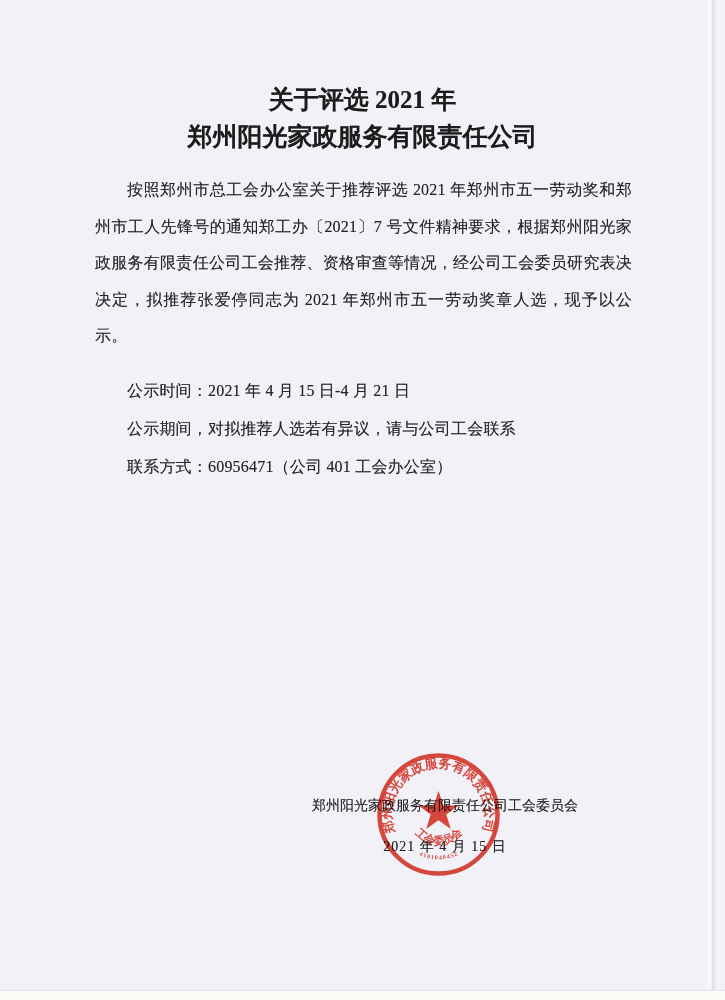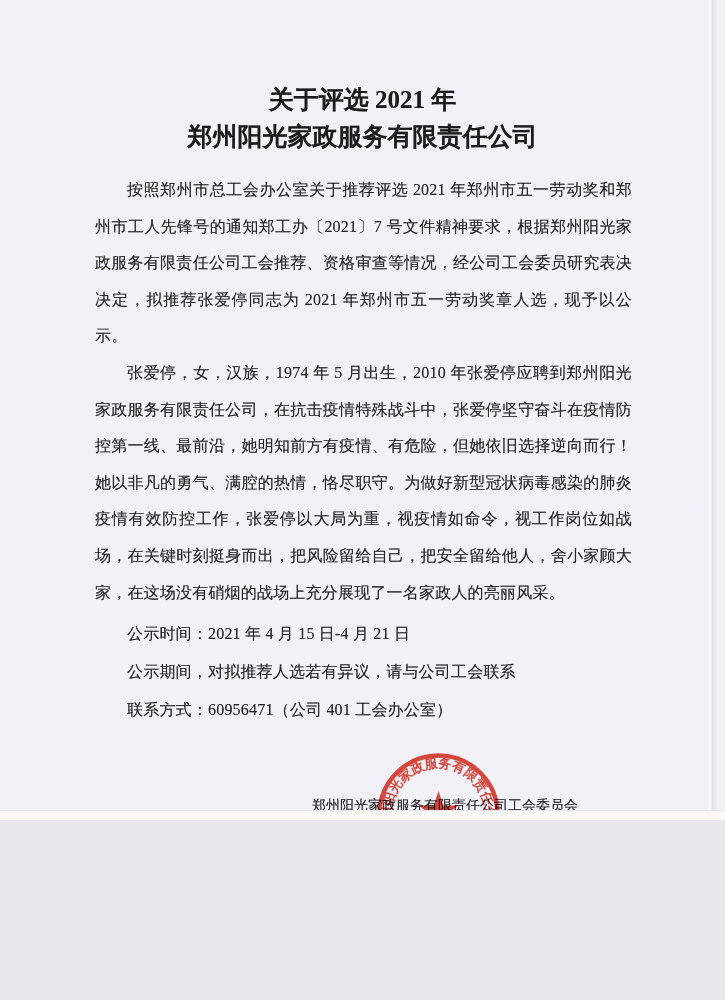--- a/index.html
+++ b/index.html
@@ -3,21 +3,21 @@
 <meta charset="utf-8">
 <style>
   html,body{margin:0;padding:0;}
   body{
     width:725px;height:1000px;
     background:#e9e8ef;
     font-family:"Liberation Serif","DejaVu Serif",serif;
   }
   .page{
     position:relative;
-    width:725px;height:820px;
+    width:725px;height:1000px;
     background:#f2f1f8;
     overflow:hidden;
     color:#262626;
   }
   
   .edge-right{
     position:absolute;top:0;right:6px;width:14px;height:100%;
     background:linear-gradient(to right,rgba(255,255,255,0),rgba(255,255,255,.55) 40%,rgba(205,205,218,.45) 55%,rgba(255,255,255,.6));
     pointer-events:none;
   }
@@ -39,21 +39,21 @@
   .doc-body{
     margin-top:17px;
     padding:0 93px 0 95px;
     font-size:16px;
     line-height:36.6px;
     text-align:justify;
     text-shadow:0 0 .5px rgba(55,55,55,.5);
     letter-spacing:.2px;
   }
   .doc-body p{margin:0;text-indent:2em;}
-  .notice-lines{margin-top:4px;}
+  .notice-lines{margin-top:17px;}
   .notice-lines p{line-height:38px;}
   .sign-block{
     position:absolute;
     left:278px;top:791px;width:334px;
     text-align:center;
     font-size:14px;
     line-height:30px;
     text-shadow:0 0 .5px rgba(55,55,55,.5);
   }
   .sign-date{margin-top:11px;letter-spacing:1px;font-family:Liberation Serif, serif;}
@@ -72,21 +72,20 @@
 
 <div class="page">
 
   <div class="doc-title">
     <div>关于评选 2021 年</div>
     <div>郑州阳光家政服务有限责任公司</div>
   </div>
 
   <div class="doc-body">
     <p>按照郑州市总工会办公室关于推荐评选 2021 年郑州市五一劳动奖和郑州市工人先锋号的通知郑工办〔2021〕7 号文件精神要求，根据郑州阳光家政服务有限责任公司工会推荐、资格审查等情况，经公司工会委员研究表决决定，拟推荐张爱停同志为 2021 年郑州市五一劳动奖章人选，现予以公示。</p>
-    <p>张爱停，女，汉族，1974 年 5 月出生，2010 年张爱停应聘到郑州阳光家政服务有限责任公司，在抗击疫情特殊战斗中，张爱停坚守奋斗在疫情防控第一线、最前沿，她明知前方有疫情、有危险，但她依旧选择逆向而行！她以非凡的勇气、满腔的热情，恪尽职守。为做好新型冠状病毒感染的肺炎疫情有效防控工作，张爱停以大局为重，视疫情如命令，视工作岗位如战场，在关键时刻挺身而出，把风险留给自己，把安全留给他人，舍小家顾大家，在这场没有硝烟的战场上充分展现了一名家政人的亮丽风采。</p>
     <div class="notice-lines">
       <p>公示时间：2021 年 4 月 15 日-4 月 21 日</p>
       <p>公示期间，对拟推荐人选若有异议，请与公司工会联系</p>
       <p>联系方式：60956471（公司 401 工会办公室）</p>
     </div>
   </div>
 
   <div class="sign-block">
     <div>郑州阳光家政服务有限责任公司工会委员会</div>
     <div class="sign-date">2021 年 4 月 15 日</div>

